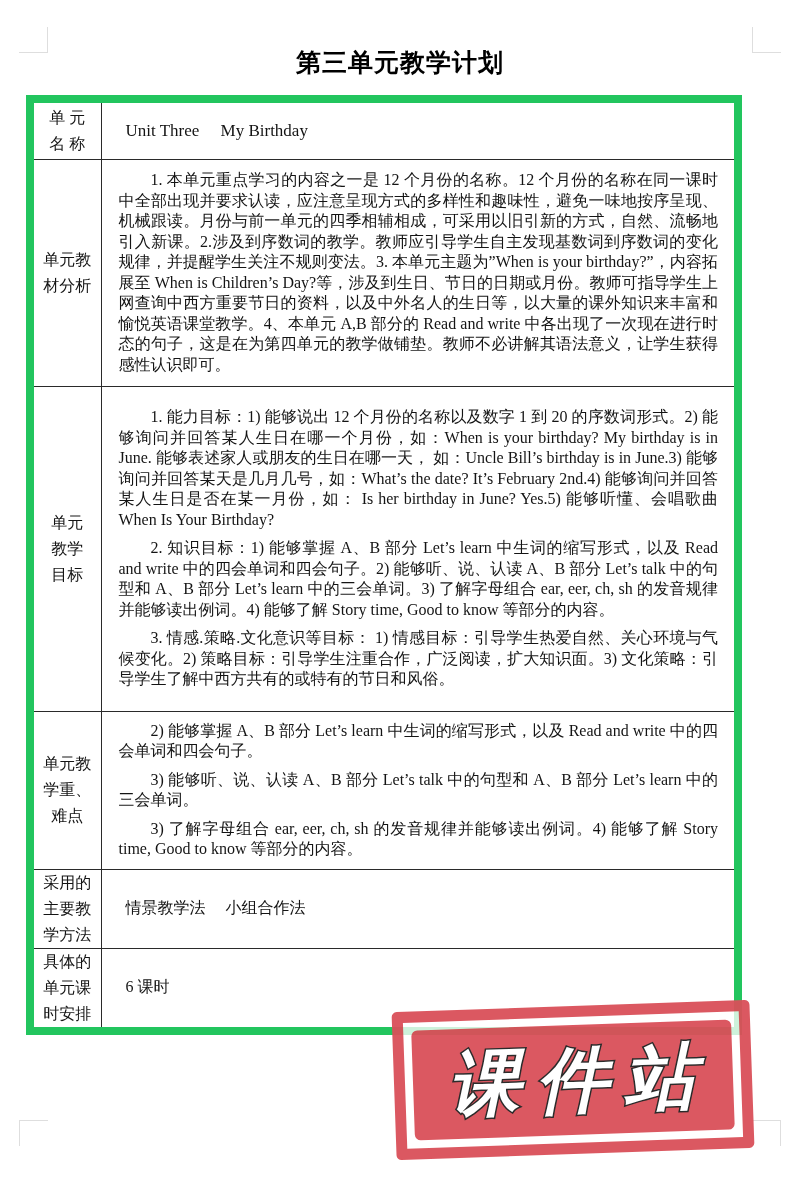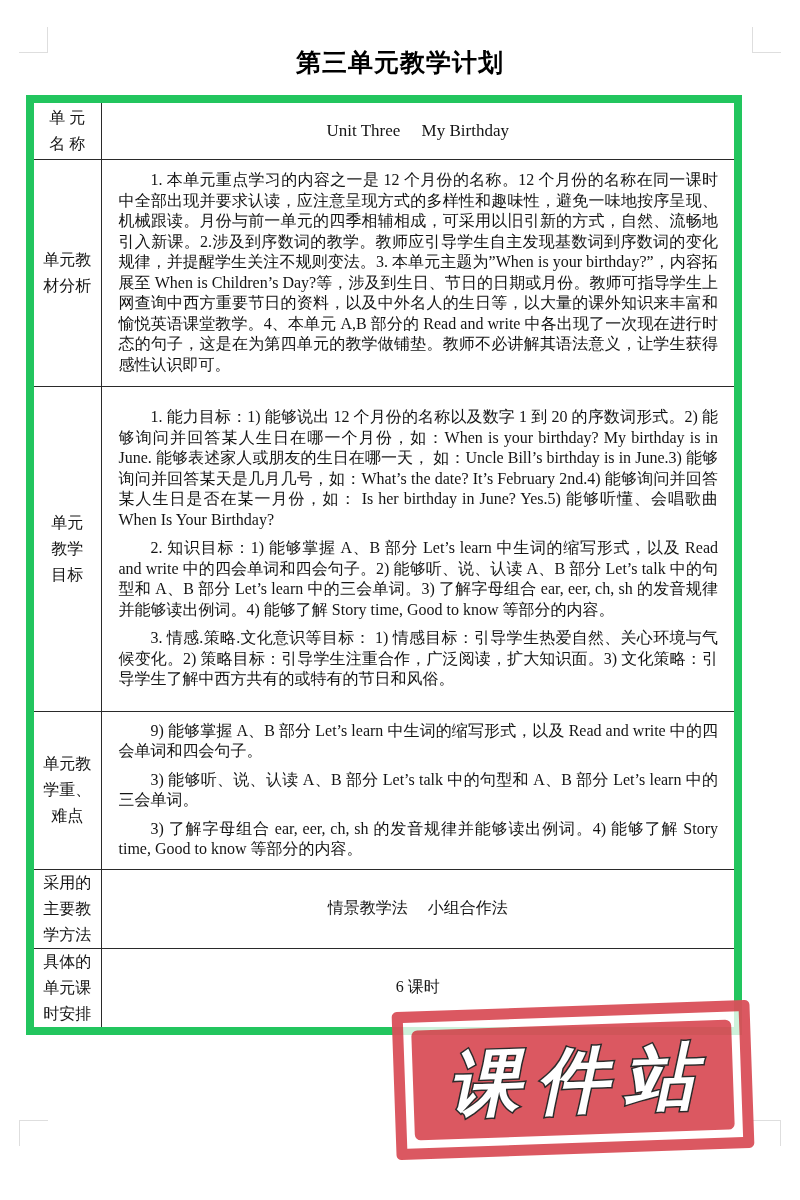--- a/index.html
+++ b/index.html
@@ -27,21 +27,21 @@
     border:8px solid #22c55e;
   }
   .plan-table td{border:1px solid #2a2a2a;overflow:hidden;}
   .label-cell{
     text-align:center;vertical-align:middle;white-space:pre-line;
     font-size:16px;line-height:26px;padding:0 2px;
   }
   .para-cell{vertical-align:middle;padding:1px 8px 1px 9px;font-size:16px;}
   .para-cell p{margin:8px;text-indent:2em;text-align:justify;line-height:20.5px;font-family:Liberation Serif, serif;}
   .center-cell{
-    text-align:center;vertical-align:middle;font-size:16px;padding:0 24px;
+    vertical-align:middle;font-size:16px;padding:0 24px;
   }
   .unit-name-cell{font-size:17px;}
 
   
   .stamp{
     position:absolute;left:394px;top:1006px;width:358px;height:148px;
     transform:rotate(-2deg);opacity:.95;
   }
   .stamp-frame{
     position:absolute;left:0;top:0;right:0;bottom:0;
@@ -100,21 +100,21 @@
       <p>2. 知识目标：1) 能够掌握 A、B 部分 Let’s learn 中生词的缩写形式，以及 Read and write 中的四会单词和四会句子。2) 能够听、说、认读 A、B 部分 Let’s talk 中的句型和 A、B 部分 Let’s learn 中的三会单词。3) 了解字母组合 ear, eer, ch, sh 的发音规律并能够读出例词。4) 能够了解 Story time, Good to know  等部分的内容。</p>
       <p>3. 情感.策略.文化意识等目标： 1) 情感目标：引导学生热爱自然、关心环境与气候变化。2) 策略目标：引导学生注重合作，广泛阅读，扩大知识面。3) 文化策略：引导学生了解中西方共有的或特有的节日和风俗。</p>
     </td>
   </tr>
 
   <tr style="height:141px">
     <td class="label-cell">单元教
 学重、
 难点</td>
     <td class="para-cell">
-      <p>9) 能够掌握 A、B 部分 Let’s learn 中生词的缩写形式，以及 Read and write 中的四会单词和四会句子。</p>
+      <p>2) 能够掌握 A、B 部分 Let’s learn 中生词的缩写形式，以及 Read and write 中的四会单词和四会句子。</p>
       <p>3) 能够听、说、认读 A、B 部分 Let’s talk 中的句型和 A、B 部分 Let’s learn 中的三会单词。</p>
       <p>3) 了解字母组合 ear, eer, ch, sh 的发音规律并能够读出例词。4) 能够了解 Story time, Good to know  等部分的内容。</p>
     </td>
   </tr>
 
   <tr style="height:77px">
     <td class="label-cell">采用的
 主要教
 学方法</td>
     <td class="center-cell">情景教学法　 小组合作法</td>

